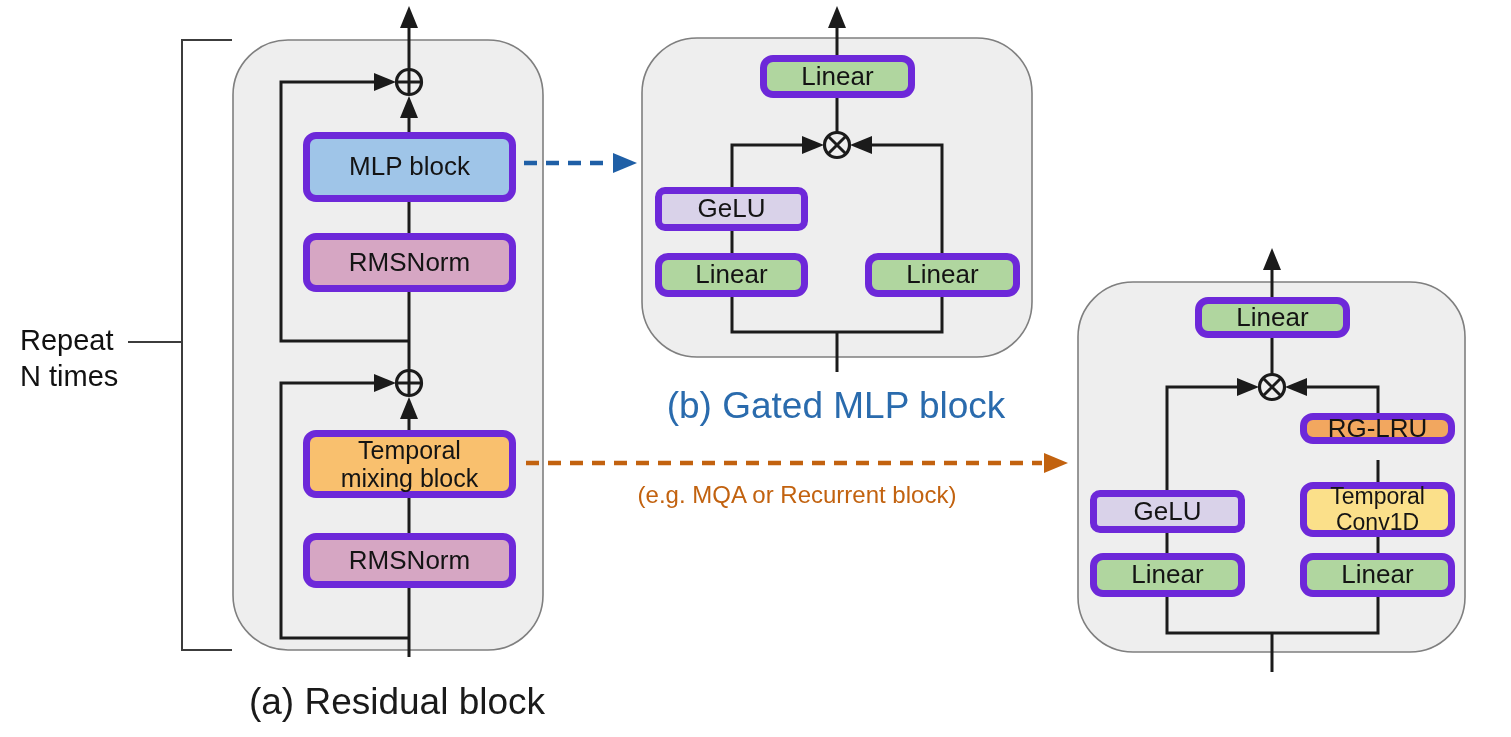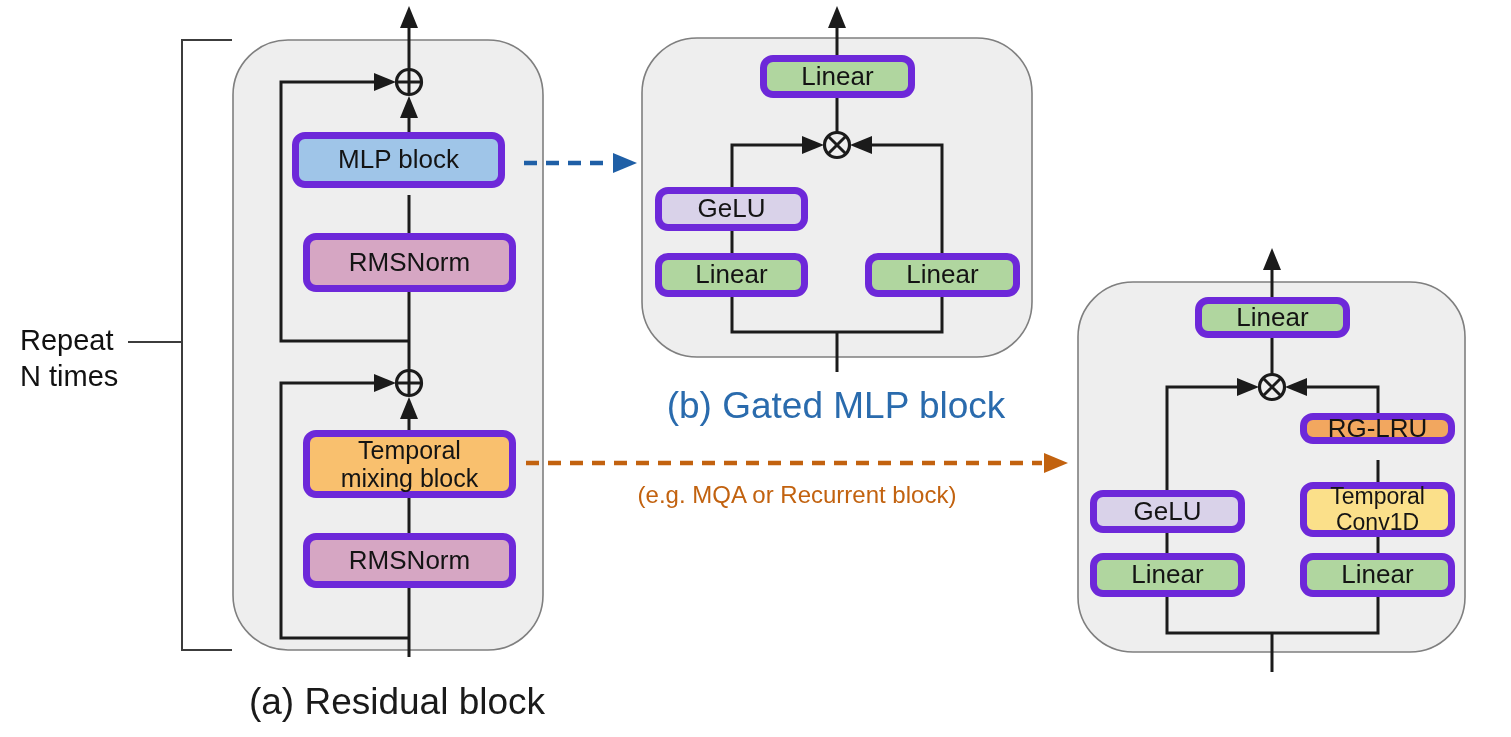--- a/index.html
+++ b/index.html
@@ -24,21 +24,21 @@
     display:flex;align-items:center;justify-content:center;text-align:center;
     white-space:pre-line;font-size:26px;color:#141414;line-height:1.12;z-index:2;
   }
   .box.small-two{font-size:25px;line-height:1.14;}
   .box.tight-two{font-size:23px;line-height:1.1;}
   .bg-blue{background:var(--mlp-blue,#9FC5E8);}
   .bg-pink{background:var(--rmsnorm-pink,#D6A6C3);}
   .bg-orange{background:var(--temporal-orange,#F9C06E);}
   .bg-deep-orange{background:var(--rg-lru-orange,#F2A75F);}
   .bg-green{background:var(--linear-green,#B0D69F);}
-  .bg-purple{background:var(--gelu-purple,#D9D2E9);}
+  .bg-purple{background:var(--gelu-purple,#D9D2E9);border-radius:10px;}
   .bg-yellow{background:var(--conv-yellow,#FBE08A);}
 
   .caption{
     position:absolute;transform:translateX(-50%);font-size:37px;white-space:nowrap;
     color:#1A1A1A;z-index:3;
   }
   .caption-b{color:var(--caption-blue,#2A6BAD);}
   .caption-c{color:var(--arrow-orange,#C2620F);}
   .side-label{
     position:absolute;font-size:29px;line-height:36px;white-space:pre-line;
@@ -148,21 +148,21 @@
     <g>
       <line class="dash-blue" x1="524" y1="163" x2="612" y2="163"></line>
       <polygon class="head-blue" points="637,163 613,153 613,173"></polygon>
     </g>
     <g>
       <line class="dash-orange" x1="526" y1="463" x2="1042" y2="463"></line>
       <polygon class="head-orange" points="1068,463 1044,453 1044,473"></polygon>
     </g>
   </svg>
 
-  <div class="box bg-blue" style="left:292px;top:132px;width:213px;height:56px;">MLP block</div>
+  <div class="box bg-blue" style="left:303px;top:132px;width:213px;height:70px;">MLP block</div>
   <div class="box bg-pink" style="left:303px;top:233px;width:213px;height:59px;">RMSNorm</div>
   <div class="box bg-orange small-two" style="left:303px;top:430px;width:213px;height:68px;">Temporal
 mixing block</div>
   <div class="box bg-pink" style="left:303px;top:533px;width:213px;height:55px;">RMSNorm</div>
 
   <div class="box bg-green" style="left:760px;top:55px;width:155px;height:43px;">Linear</div>
   <div class="box bg-purple" style="left:655px;top:187px;width:153px;height:44px;">GeLU</div>
   <div class="box bg-green" style="left:655px;top:253px;width:153px;height:44px;">Linear</div>
   <div class="box bg-green" style="left:865px;top:253px;width:155px;height:44px;">Linear</div>
 

